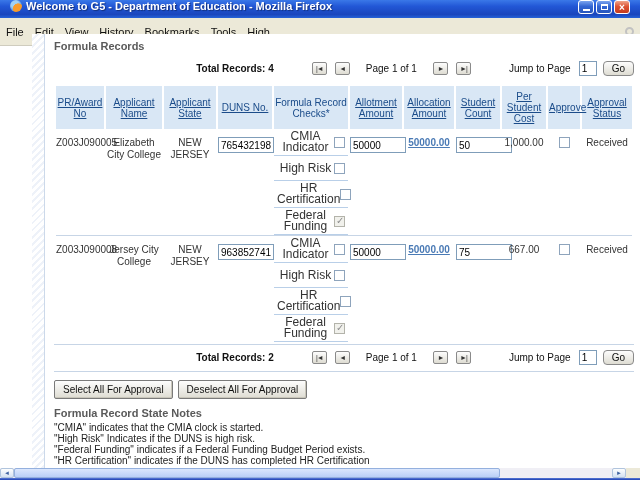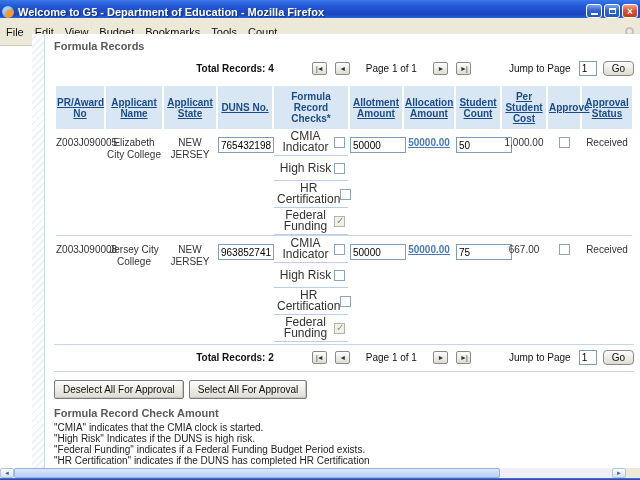--- a/index.html
+++ b/index.html
@@ -2,21 +2,21 @@
 <html><head>
 <meta charset="utf-8">
 <style>
   * { margin:0; padding:0; box-sizing:border-box; }
   body { font-family:"Liberation Sans", sans-serif; background:#888; }
   .window { position:relative; width:640px; height:480px; overflow:hidden; background:#fff; }
 
   
   .titlebar { position:absolute; top:0; left:0; width:640px; height:18px;
     background:linear-gradient(180deg,#3a78e8 0%,#2257d6 35%,#1a46bd 80%,#2763d8 100%);
-    display:flex; align-items:flex-end; padding:0 2px; }
+    display:flex; align-items:flex-start; padding:0 10px; }
   .ff-icon { width:12px; height:12px; border-radius:50%; margin-right:4px; flex:none;
     background:radial-gradient(circle at 68% 72%, #f79b2c 0 42%, rgba(0,0,0,0) 46%),
                radial-gradient(circle at 40% 35%, #9fd0f5 0 35%, #2a62b8 90%); }
   .title-text { color:#fff; font-size:11px; font-weight:bold; text-shadow:1px 1px 1px #12307e;
     white-space:nowrap; overflow:hidden; flex:1; }
   .winbtns { display:flex; gap:2px; flex:none; }
   .winbtn { width:16px; height:14px; border-radius:3px; border:1px solid #fff;
     display:flex; align-items:center; justify-content:center; color:#fff; font-size:10px; font-weight:bold;
     background:linear-gradient(180deg,#7ba4ef 0%,#3365d2 45%,#2756bd 100%); }
   .winbtn.close { background:linear-gradient(180deg,#f0a58c 0%,#dd5434 45%,#c43a1c 100%); }
@@ -47,21 +47,21 @@
   .pagetext { margin:0 12px; }
   .jumplabel { margin:0 8px 0 34px; }
   .jumpinput { width:18px; height:15px; font-size:10px; border:1px solid #7f9db9; padding:0 2px; }
   .gobtn { font-size:10px; padding:1px 8px; margin-left:6px; color:#111;
     background:linear-gradient(#fdfdfd,#dedcd2); border:1px solid #8a8a8a; border-radius:4px; }
   .pag-bottom { border-top:1px solid #c7d5e6; border-bottom:1px solid #c7d5e6; margin-top:2px;
     height:28px; padding-bottom:2px; }
 
   
   table.grid { width:100%; table-layout:fixed; border-spacing:2px 0; margin-top:8px; }
-  th.hdr { background:#d9e7f5; color:#1b4c8a; font-size:10px; font-weight:bold;
+  th.hdr { background:#d9e7f5; color:#1b4c8a; font-size:10px; font-weight:normal;
     text-decoration:underline; text-align:center; padding:5px 1px; vertical-align:middle; }
   th.hdr.nolink { text-decoration:none; }
   td.cell { vertical-align:top; text-align:center; font-size:10px; color:#333; padding-top:8px; line-height:12px; }
   td.checkscell { padding:0; }
   .seprow td { padding:0; }
   .sepline { height:1px; background:#c7d5e6; }
   .tinput { width:56px; height:16px; font-size:10px; border:1px solid #7f9db9; padding:0 2px; }
   .tinput.narrow { width:56px; }
   a.alloc { color:#4a7ab5; font-weight:bold; }
   .checkrow { display:flex; align-items:center; justify-content:space-between;
@@ -118,24 +118,24 @@
       <div class="winbtn close">
           <span>×</span>
         </div>
     </div>
   </div>
 
   <div class="menubar">
     <span class="menu-item">File</span>
     <span class="menu-item">Edit</span>
     <span class="menu-item">View</span>
-    <span class="menu-item">Budget</span>
+    <span class="menu-item">History</span>
     <span class="menu-item">Bookmarks</span>
     <span class="menu-item">Tools</span>
-    <span class="menu-item">Count</span>
+    <span class="menu-item">High</span>
     <div class="throbber"></div>
   </div>
 
   <div class="viewport">
     <div class="content">
 
       <div class="page-heading">Formula Records</div>
 
       <div class="pagrow">
         <span class="total">Total Records: 4</span>
@@ -253,25 +253,25 @@
         <button class="pagerbtn"><span>◄</span></button>
         <span class="pagetext">Page 1 of 1</span>
         <button class="pagerbtn"><span>►</span></button>
         <button class="pagerbtn"><span>►|</span></button>
         <span class="jumplabel">Jump to Page</span>
         <input class="jumpinput" value="1" style="">
         <button class="gobtn">Go</button>
       </div>
 
       <div class="actions">
+        <button class="xpbtn">Select All For Approval</button>
         <button class="xpbtn">Deselect All For Approval</button>
-        <button class="xpbtn">Select All For Approval</button>
-      </div>
-
-      <div class="notes-heading">Formula Record Check Amount</div>
+      </div>
+
+      <div class="notes-heading">Formula Record State Notes</div>
       <div class="notes-block">
         <div class="note-line">"CMIA" indicates that the CMIA clock is started.</div>
         <div class="note-line">"High Risk" Indicates if the DUNS is high risk.</div>
         <div class="note-line">"Federal Funding" indicates if a Federal Funding Budget Period exists.</div>
         <div class="note-line">"HR Certification" indicates if the DUNS has completed HR Certification</div>
       </div>
 
     </div>
 
     <div class="vscroll">

